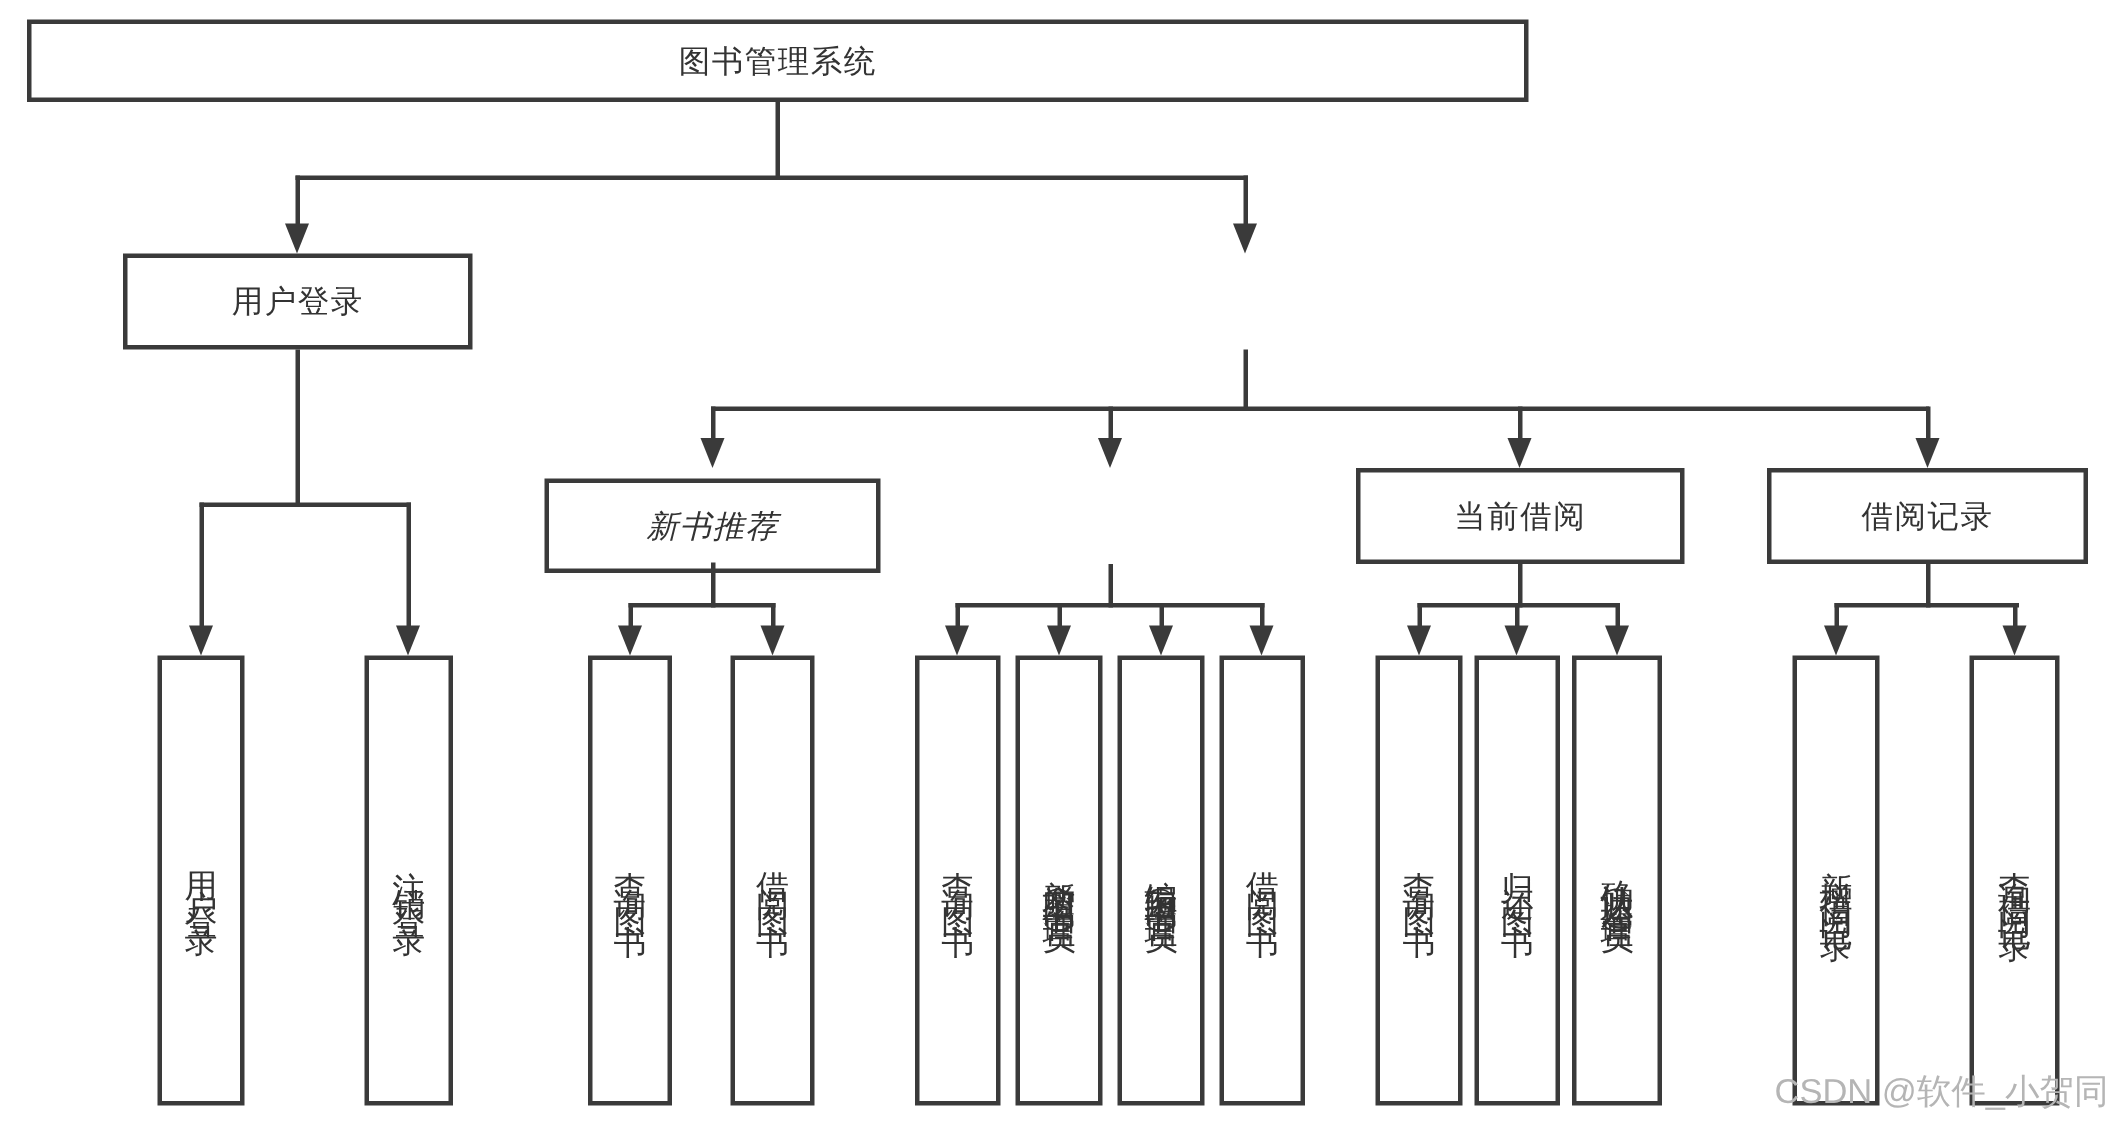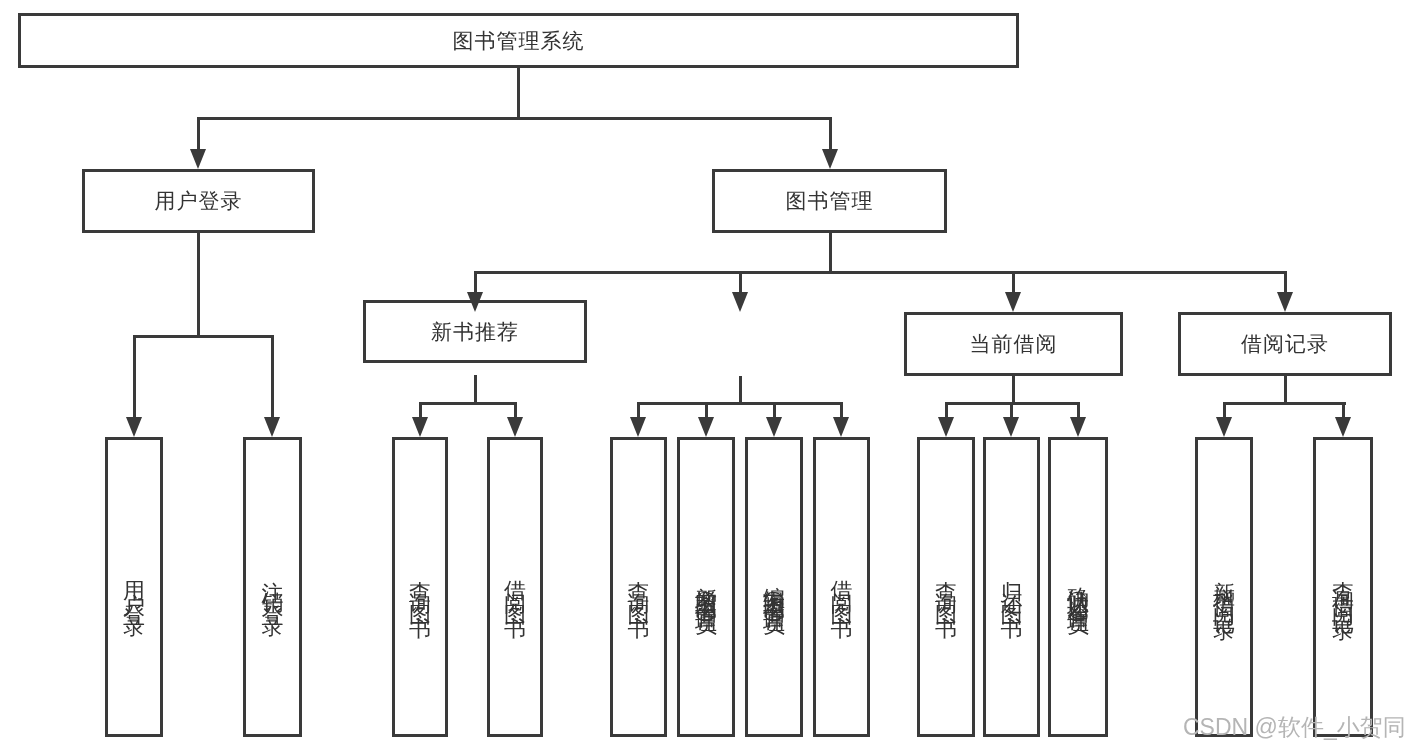--- a/index.html
+++ b/index.html
@@ -26,25 +26,22 @@
 
 <div id="stage">
 
   <div class="box" style="left:18px;top:13px;width:1001px;height:55px;">
     <span class="hlabel">图书管理系统</span>
   </div>
 
   <div class="box" style="left:82px;top:169px;width:233px;height:64px;">
     <span class="hlabel">用户登录</span>
   </div>
-  <div class="box" style="left:712px;top:169px;width:235px;height:64px;">
-    <span class="hlabel">图书管理</span>
-  </div>
 
-  <div class="box" style="left:363px;top:300px;width:224px;height:63px;">
+  <div class="box" style="left:363px;top:319px;width:224px;height:63px;font-style:italic;">
     <span class="hlabel">新书推荐</span>
   </div>
   <div class="box" style="left:904px;top:312px;width:219px;height:64px;">
     <span class="hlabel">当前借阅</span>
   </div>
   <div class="box" style="left:1178px;top:312px;width:214px;height:64px;">
     <span class="hlabel">借阅记录</span>
   </div>
 
   <div class="leaf" style="left:105px;width:58px;">

